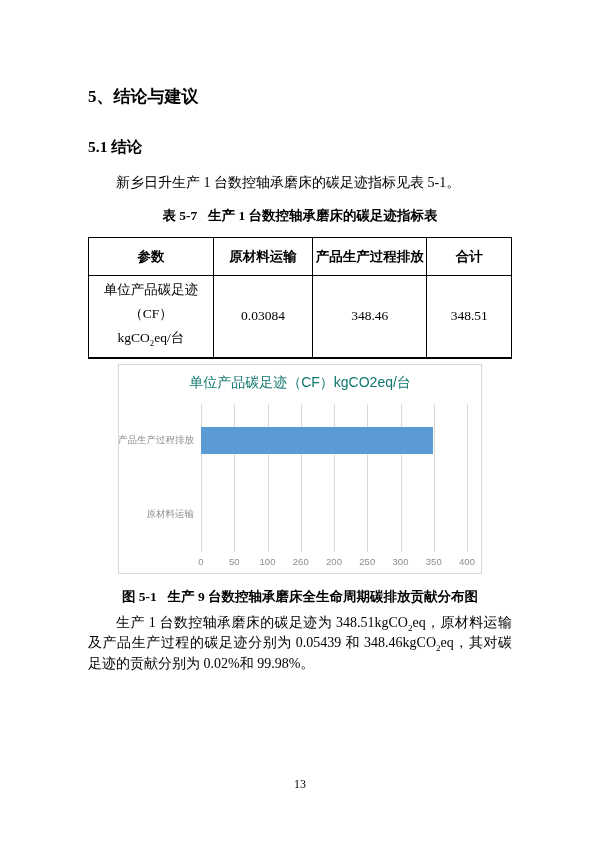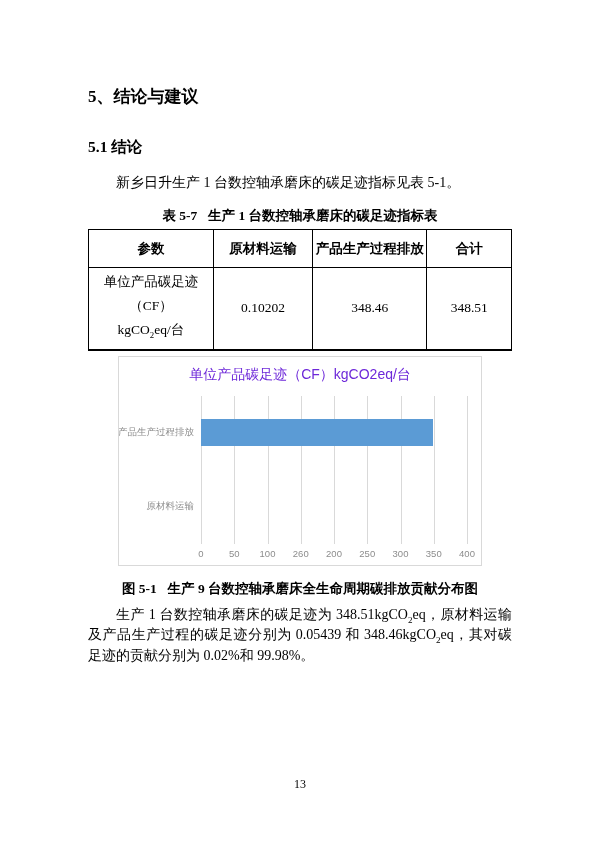--- a/index.html
+++ b/index.html
@@ -20,21 +20,21 @@
   .lead { font-size: 14px; margin: 16px 0 0 0; text-indent: 2em; }
 
   .table-caption {
     margin-top: 15px; text-align: center;
     font-weight: bold; font-size: 13.5px;
   }
   .caption-label { margin-right: 0.8em; }
 
   table.data {
     width: 100%; border-collapse: collapse;
-    margin-top: 4px; font-size: 13.5px; table-layout: fixed;
+    margin-top: 12px; font-size: 13.5px; table-layout: fixed;
   }
   table.data th, table.data td {
     border: 1px solid #000; text-align: center;
     padding: 2px 2px; vertical-align: middle;
   }
   table.data th { font-weight: bold; height: 38px; }
   table.data td { height: 54px; }
   table.data tr.body-row td { border-bottom-width: 2px; }
   .cell-line { display: block; line-height: 24px; }
   sub { font-size: 0.65em; }
@@ -43,21 +43,21 @@
   .chart {
     width: 364px; height: 210px;
     margin: 5px 0 0 30px;
     border: 1px solid #d9d9d9;
     font-family: "Liberation Sans", "DejaVu Sans", sans-serif;
     color: #8c8c8c;
     overflow: hidden;
   }
   .chart-title {
     text-align: center; font-size: 14px;
-    padding-top: 9px; color: #6d28d9; white-space: nowrap;
+    padding-top: 9px; color: #0f766e; white-space: nowrap;
   }
   .plot-wrap { position: relative; height: 148px; margin: 12px 14px 0 82px; }
   .gridline { position: absolute; top: 0; bottom: 0; width: 1px; background: #d9d9d9; }
   .bar-row { position: relative; height: 50%; display: flex; align-items: center; }
   .cat-label {
     position: absolute; right: 100%; margin-right: 7px;
     font-size: 9.5px; color: #8c8c8c; white-space: nowrap;
   }
   .bar { position: relative; height: 27px; }
   .x-axis { position: relative; margin: 4px 14px 0 82px; height: 14px; font-size: 9.5px; }
@@ -105,21 +105,21 @@
         <th>参数</th>
         <th>原材料运输</th>
         <th>产品生产过程排放</th>
         <th>合计</th>
       </tr>
       <tr class="body-row">
         <td>
           <span class="cell-line">单位产品碳足迹（CF）</span>
           <span class="cell-line"><span>kgCO</span><sub>2</sub><span>eq/台</span></span>
         </td>
-        <td>0.10202</td>
+        <td>0.03084</td>
         <td>348.46</td>
         <td>348.51</td>
       </tr>
     </tbody>
       </table>
 
     <div class="chart">
       <div class="chart-title">单位产品碳足迹（CF）kgCO2eq/台</div>
       <div class="plot-wrap">
           <div class="gridline" style="left: 100%;"></div>

